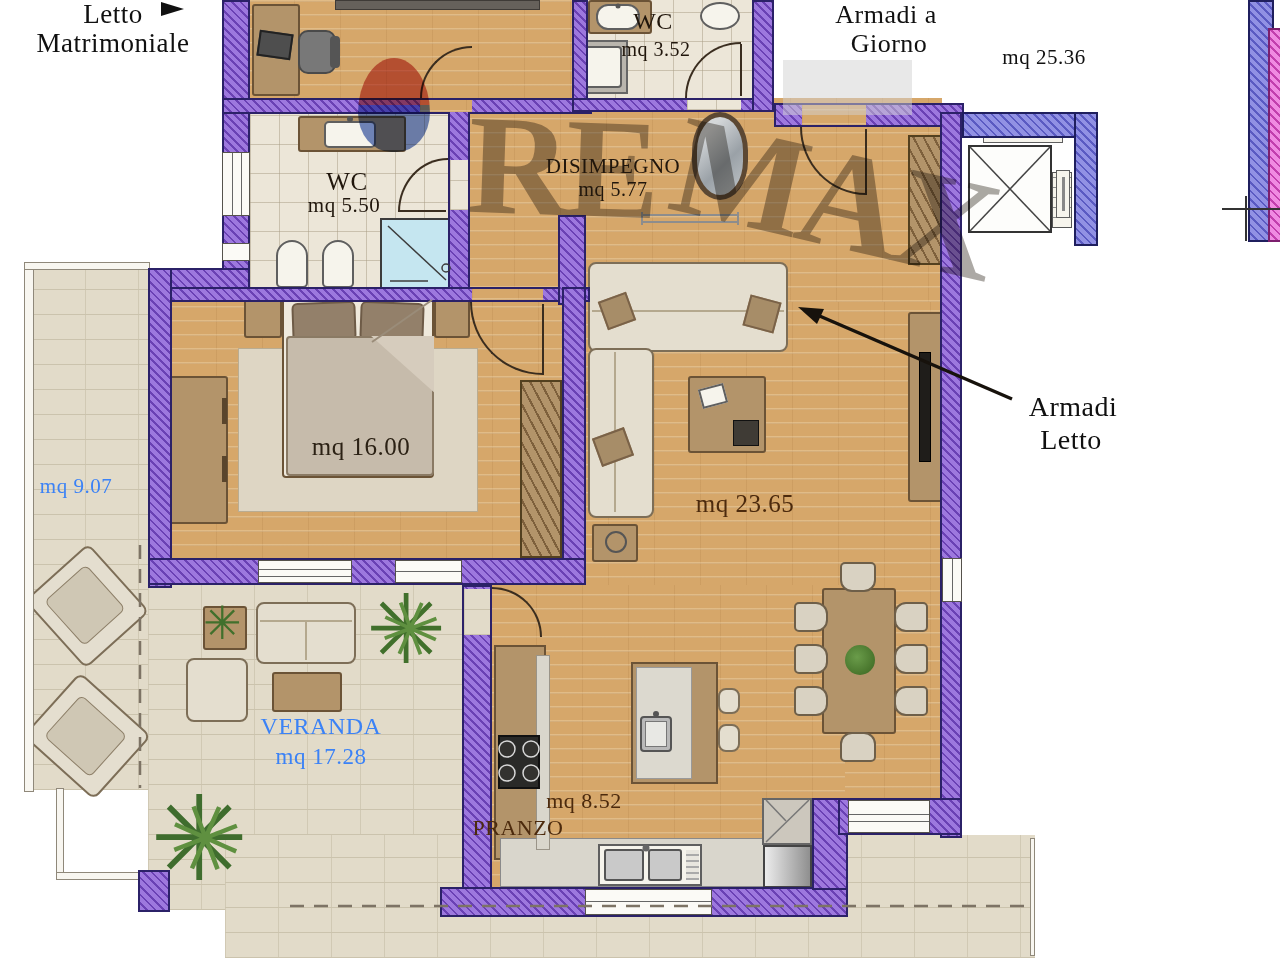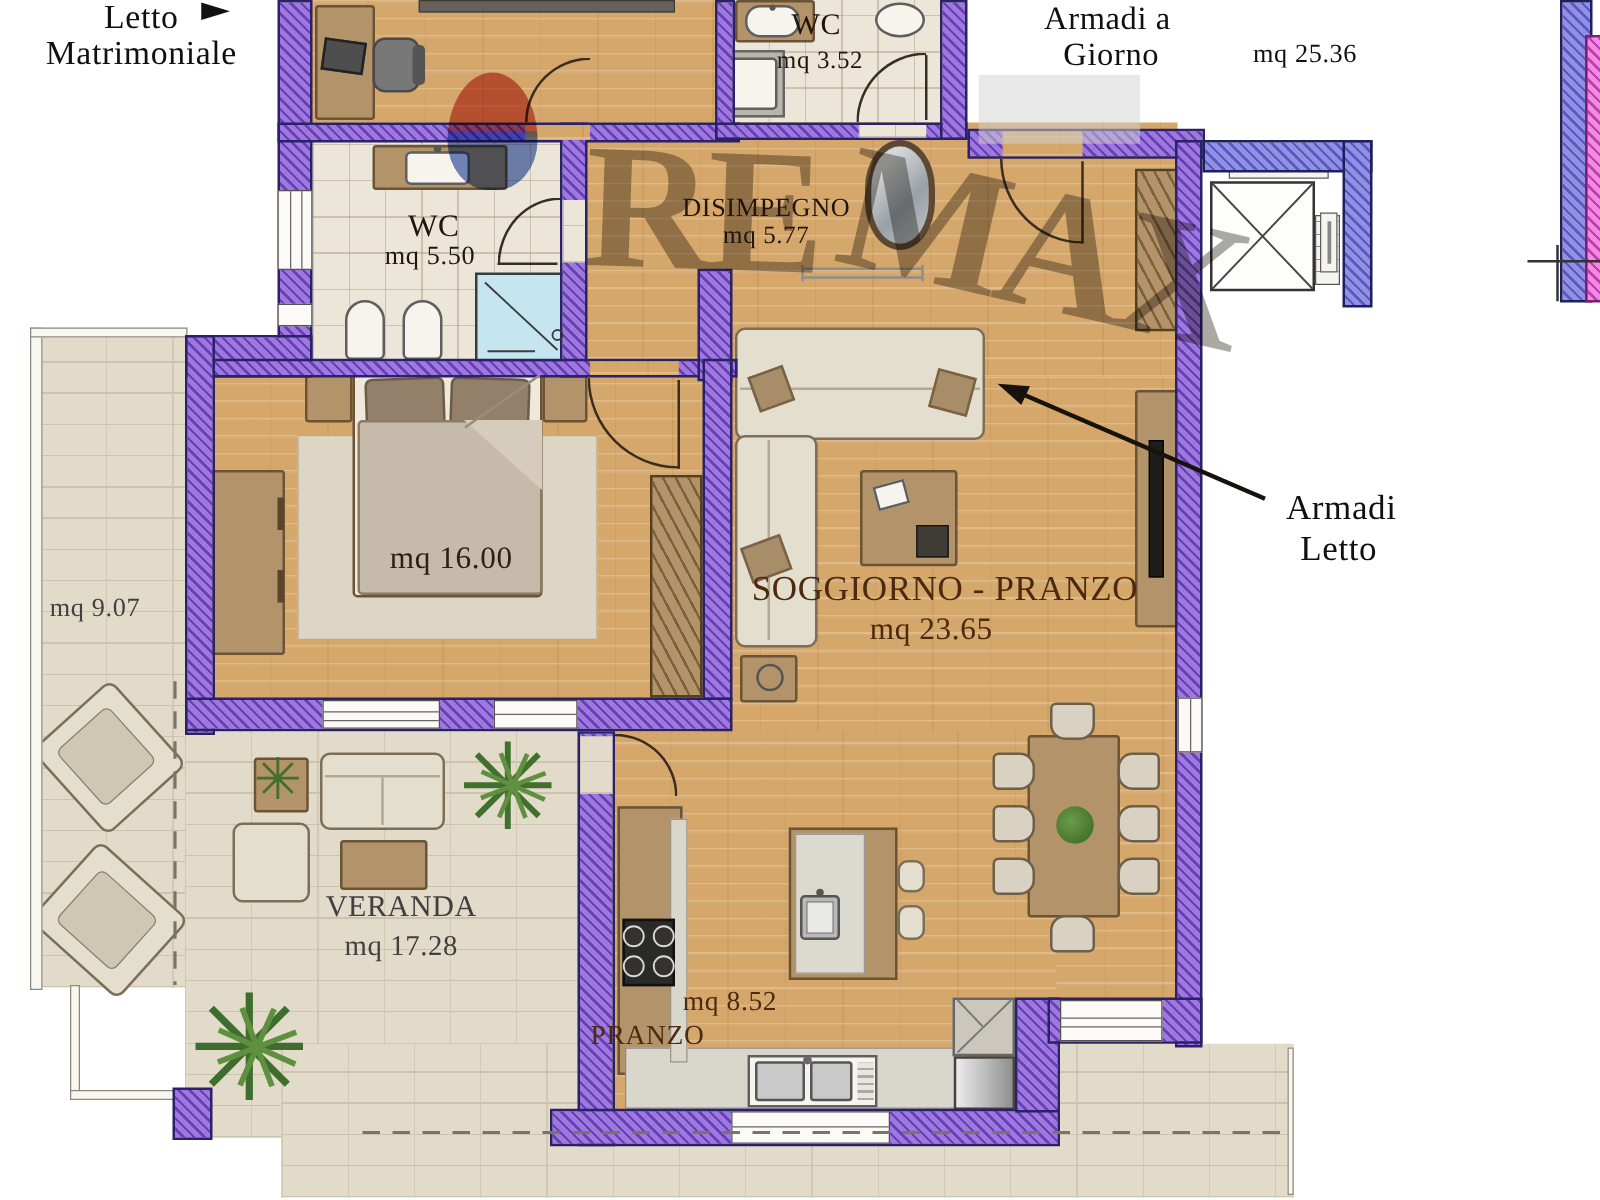--- a/index.html
+++ b/index.html
@@ -29,21 +29,21 @@
   .cush{border:2px solid #7d6e57;background:#e4decf;border-radius:8px;z-index:5;}
   .whitef{border:2px solid #5f5f5f;background:#f6f4ec;z-index:5;}
   .hatch{background:repeating-linear-gradient(62deg,#b3946a 0 7px,#7e603c 7px 9px);border:2px solid #53401f;z-index:5;}
   .chair{border:2px solid #6e5f49;background:#d9d2c2;border-radius:12px 12px 5px 5px;z-index:5;}
   .rail{background:#f8f6f0;border:1px solid #8f887a;z-index:8;}
   .plant{z-index:6;color:#41702c;line-height:1;font-family:"DejaVu Sans",sans-serif;text-align:center;}
   .plant span{display:block;}
   .lbl{position:absolute;transform:translate(-50%,-50%);color:#20160c;white-space:nowrap;text-align:center;
        z-index:40;letter-spacing:.5px;}
   .brown{color:#4c2a0d;}
-  .soft{color:#404040;}
+  .soft{color:#3b82f6;}
   .wm{position:absolute;font-family:"Liberation Serif",serif;font-weight:bold;color:#5a534b;opacity:.5;
       mix-blend-mode:multiply;z-index:32;letter-spacing:-5px;line-height:1;}
 </style>
 </head>
 <body>
 
 <div id="plan">
 
   <div class="g terr" style="left:32px;top:268px;width:118px;height:522px"></div>
   <div class="g terr" style="left:148px;top:585px;width:318px;height:325px"></div>
@@ -286,29 +286,28 @@
 
   <div class="g" style="left:783px;top:60px;width:129px;height:55px;background:rgba(210,210,210,.5);z-index:28"></div>
   <div class="g" style="left:358px;top:58px;width:72px;height:94px;border-radius:50% 50% 46% 46% / 58% 58% 42% 42%;background:linear-gradient(180deg,var(--c-watermark_red,#c4372f) 0 50%,var(--c-watermark_blue,#2f4fa8) 50% 100%);opacity:.68;mix-blend-mode:multiply;z-index:31"></div>
   <div class="wm" style="left:468px;top:96px;font-size:142px;transform:rotate(2deg)">RE</div>
   <div class="wm" style="left:692px;top:92px;font-size:142px;transform:rotate(13deg);transform-origin:left top">MAX</div>
 
   <div class="lbl" style="left:113px;top:14px;font-size:27px;color:#101010">Letto</div>
   <div class="lbl" style="left:113px;top:43px;font-size:27px;color:#101010">Matrimoniale</div>
   <div class="lbl" style="left:886px;top:15px;font-size:26px;color:#101010">Armadi a</div>
   <div class="lbl" style="left:889px;top:44px;font-size:26px;color:#101010">Giorno</div>
-  <div class="lbl" style="left:1044px;top:43px;font-size:21px;color:#101010">mq 25.36</div>
+  <div class="lbl" style="left:1044px;top:57px;font-size:21px;color:#101010">mq 25.36</div>
   <div class="lbl" style="left:653px;top:21px;font-size:24px">WC</div>
   <div class="lbl" style="left:656px;top:49px;font-size:20px">mq 3.52</div>
   <div class="lbl" style="left:613px;top:166px;font-size:21px">DISIMPEGNO</div>
   <div class="lbl" style="left:613px;top:189px;font-size:20px">mq 5.77</div>
   <div class="lbl" style="left:347px;top:182px;font-size:25px">WC</div>
   <div class="lbl" style="left:344px;top:205px;font-size:21px">mq 5.50</div>
   <div class="lbl" style="left:361px;top:447px;font-size:25px;color:#2b2114">mq 16.00</div>
-  <div class="lbl brown" style="left:756px;top:472px;font-size:28px">SOGGIORNO - PRANZO</div>
   <div class="lbl brown" style="left:745px;top:504px;font-size:25px">mq 23.65</div>
   <div class="lbl" style="left:1073px;top:407px;font-size:28px;color:#101010">Armadi</div>
   <div class="lbl" style="left:1071px;top:440px;font-size:28px;color:#101010">Letto</div>
   <div class="lbl soft" style="left:76px;top:486px;font-size:21px">mq 9.07</div>
   <div class="lbl soft" style="left:321px;top:726px;font-size:24px">VERANDA</div>
   <div class="lbl soft" style="left:321px;top:757px;font-size:23px">mq 17.28</div>
   <div class="lbl brown" style="left:584px;top:801px;font-size:22px">mq 8.52</div>
   <div class="lbl brown" style="left:518px;top:828px;font-size:22px">PRANZO</div>
 </div>
 

